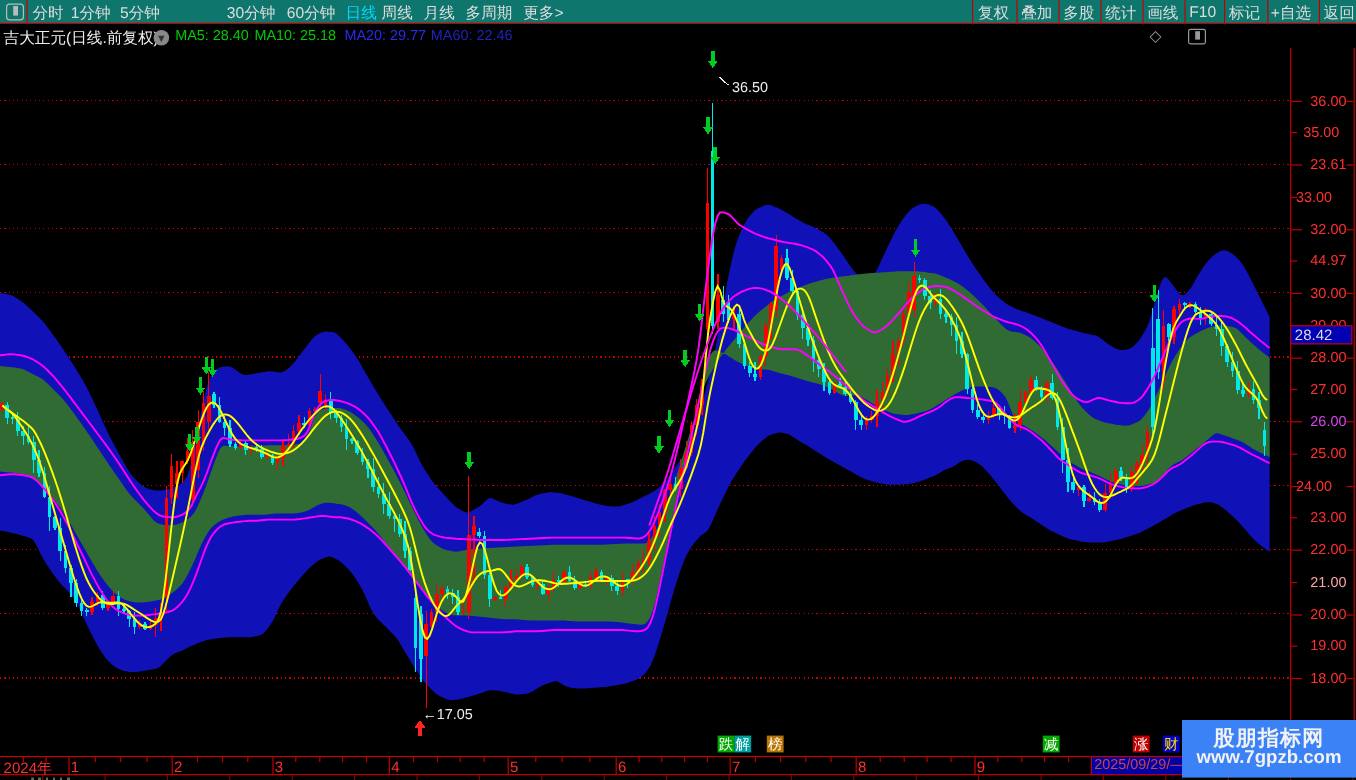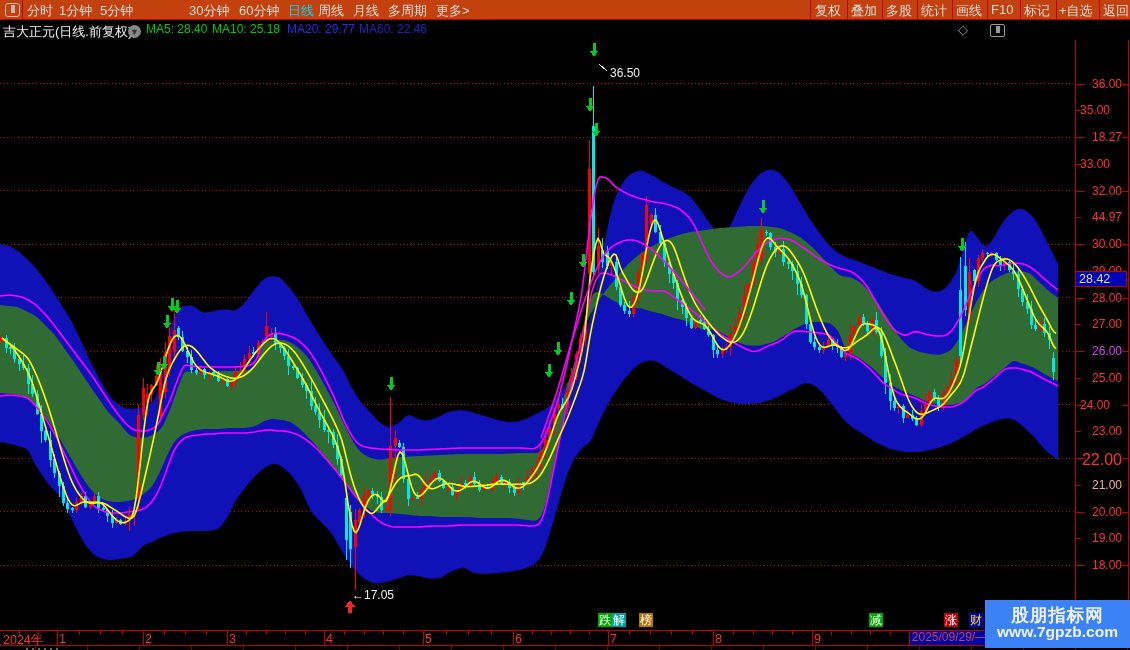--- a/index.html
+++ b/index.html
@@ -1,20 +1,20 @@
 <!DOCTYPE html>
 <html><head><meta charset="utf-8">
 <style>
 *{margin:0;padding:0}
 html,body{width:1130px;height:650px;background:#000;overflow:hidden}
 body{font-family:"Liberation Sans",sans-serif;position:relative}
 div{position:absolute}
 </style></head>
 <body>
-<div style="position:absolute;left:0;top:0;width:1130px;height:20px;background:#c2410c;border-bottom:1px solid #c00000;box-sizing:border-box">
+<div style="position:absolute;left:0;top:0;width:1130px;height:20px;background:#0f766e;border-bottom:1px solid #c00000;box-sizing:border-box">
     <div style="position:absolute;left:27px;top:2px;font-size:13px;color:#ddd">分时</div>
     <div style="position:absolute;left:59px;top:2px;font-size:13px;color:#ddd">1分钟</div>
     <div style="position:absolute;left:100px;top:2px;font-size:13px;color:#ddd">5分钟</div>
     <div style="position:absolute;left:140px;top:20px;font-size:10px;color:#ddd">15分钟</div>
     <div style="position:absolute;left:189px;top:2px;font-size:13px;color:#ddd">30分钟</div>
     <div style="position:absolute;left:239px;top:2px;font-size:13px;color:#ddd">60分钟</div>
     <div style="position:absolute;left:288px;top:2px;font-size:13px;color:#00d8ff">日线</div>
     <div style="position:absolute;left:318px;top:2px;font-size:13px;color:#ddd">周线</div>
     <div style="position:absolute;left:353px;top:2px;font-size:13px;color:#ddd">月线</div>
     <div style="position:absolute;left:388px;top:2px;font-size:13px;color:#ddd">多周期</div>
@@ -591,21 +591,21 @@
 <div style="position:absolute;left:1080px;top:558.0px;width:42px;height:14px;font-size:12px;color:#ff3030;text-align:right">18.00</div>
 <div style="position:absolute;left:1076px;top:538.2px;width:5px;height:1px;background:#c00000"></div>
 <div style="position:absolute;left:1080px;top:531.2px;width:42px;height:14px;font-size:12px;color:#ff3030;text-align:right">19.00</div>
 <div style="position:absolute;left:1076px;top:511.5px;width:9px;height:1px;background:#c00000"></div>
 <div style="position:absolute;left:1122px;top:511.5px;width:6px;height:1px;background:#c00000"></div>
 <div style="position:absolute;left:1080px;top:504.5px;width:42px;height:14px;font-size:12px;color:#ff3030;text-align:right">20.00</div>
 <div style="position:absolute;left:1076px;top:484.8px;width:5px;height:1px;background:#c00000"></div>
 <div style="position:absolute;left:1080px;top:477.8px;width:42px;height:14px;font-size:12px;color:#fca5a5;text-align:right">21.00</div>
 <div style="position:absolute;left:1076px;top:458.0px;width:9px;height:1px;background:#c00000"></div>
 <div style="position:absolute;left:1122px;top:458.0px;width:6px;height:1px;background:#c00000"></div>
-<div style="position:absolute;left:1080px;top:451.0px;width:42px;height:14px;font-size:16px;color:#ff3030;text-align:right">22.00</div>
+<div style="position:absolute;left:1080px;top:451.0px;width:42px;height:14px;font-size:12px;color:#ff3030;text-align:right">22.00</div>
 <div style="position:absolute;left:1076px;top:431.2px;width:5px;height:1px;background:#c00000"></div>
 <div style="position:absolute;left:1080px;top:424.2px;width:42px;height:14px;font-size:12px;color:#ff3030;text-align:right">23.00</div>
 <div style="position:absolute;left:1076px;top:404.5px;width:9px;height:1px;background:#c00000"></div>
 <div style="position:absolute;left:1122px;top:404.5px;width:6px;height:1px;background:#c00000"></div>
 <div style="position:absolute;left:1080px;top:397.5px;width:42px;height:14px;font-size:12px;color:#ff3030;">24.00</div>
 <div style="position:absolute;left:1076px;top:377.8px;width:5px;height:1px;background:#c00000"></div>
 <div style="position:absolute;left:1080px;top:370.8px;width:42px;height:14px;font-size:12px;color:#ff3030;text-align:right">25.00</div>
 <div style="position:absolute;left:1076px;top:351.0px;width:9px;height:1px;background:#c00000"></div>
 <div style="position:absolute;left:1122px;top:351.0px;width:6px;height:1px;background:#c00000"></div>
 <div style="position:absolute;left:1080px;top:344.0px;width:42px;height:14px;font-size:12px;color:#d946ef;text-align:right">26.00</div>
@@ -621,23 +621,23 @@
 <div style="position:absolute;left:1080px;top:237.0px;width:42px;height:14px;font-size:12px;color:#ff3030;text-align:right">30.00</div>
 <div style="position:absolute;left:1076px;top:217.2px;width:5px;height:1px;background:#c00000"></div>
 <div style="position:absolute;left:1080px;top:210.2px;width:42px;height:14px;font-size:12px;color:#ff3030;text-align:right">44.97</div>
 <div style="position:absolute;left:1076px;top:190.5px;width:9px;height:1px;background:#c00000"></div>
 <div style="position:absolute;left:1122px;top:190.5px;width:6px;height:1px;background:#c00000"></div>
 <div style="position:absolute;left:1080px;top:183.5px;width:42px;height:14px;font-size:12px;color:#ff3030;text-align:right">32.00</div>
 <div style="position:absolute;left:1076px;top:163.8px;width:5px;height:1px;background:#c00000"></div>
 <div style="position:absolute;left:1080px;top:156.8px;width:42px;height:14px;font-size:12px;color:#ff3030;text-align:left">33.00</div>
 <div style="position:absolute;left:1076px;top:137.0px;width:9px;height:1px;background:#c00000"></div>
 <div style="position:absolute;left:1122px;top:137.0px;width:6px;height:1px;background:#c00000"></div>
-<div style="position:absolute;left:1080px;top:130.0px;width:42px;height:14px;font-size:12px;color:#ff3030;text-align:right">18.27</div>
+<div style="position:absolute;left:1080px;top:130.0px;width:42px;height:14px;font-size:12px;color:#ff3030;text-align:right">23.61</div>
 <div style="position:absolute;left:1076px;top:110.2px;width:5px;height:1px;background:#c00000"></div>
-<div style="position:absolute;left:1080px;top:103.2px;width:42px;height:14px;font-size:12px;color:#ff3030;text-align:left">35.00</div>
+<div style="position:absolute;left:1080px;top:103.2px;width:42px;height:14px;font-size:12px;color:#ff3030;text-align:center">35.00</div>
 <div style="position:absolute;left:1076px;top:83.5px;width:9px;height:1px;background:#c00000"></div>
 <div style="position:absolute;left:1122px;top:83.5px;width:6px;height:1px;background:#c00000"></div>
 <div style="position:absolute;left:1080px;top:76.5px;width:42px;height:14px;font-size:12px;color:#ff3030;text-align:right">36.00</div>
 <div style="position:absolute;left:1075px;top:271px;width:52px;height:16px;background:#0000b4;border:1px solid #c00000;box-sizing:border-box;color:#ddd;font-size:12.5px;line-height:14px;padding-left:3px">28.42</div>
 <div style="position:absolute;left:0;top:630px;width:1130px;height:1px;background:#c00000"></div>
 <div style="position:absolute;left:0;top:645px;width:1130px;height:1px;background:#c00000"></div>
 <div style="position:absolute;left:57px;top:631px;width:1px;height:14px;background:#c00000"></div>
 <div style="position:absolute;left:143px;top:631px;width:1px;height:14px;background:#c00000"></div>
 <div style="position:absolute;left:227px;top:631px;width:1px;height:14px;background:#c00000"></div>
 <div style="position:absolute;left:324px;top:631px;width:1px;height:14px;background:#c00000"></div>

